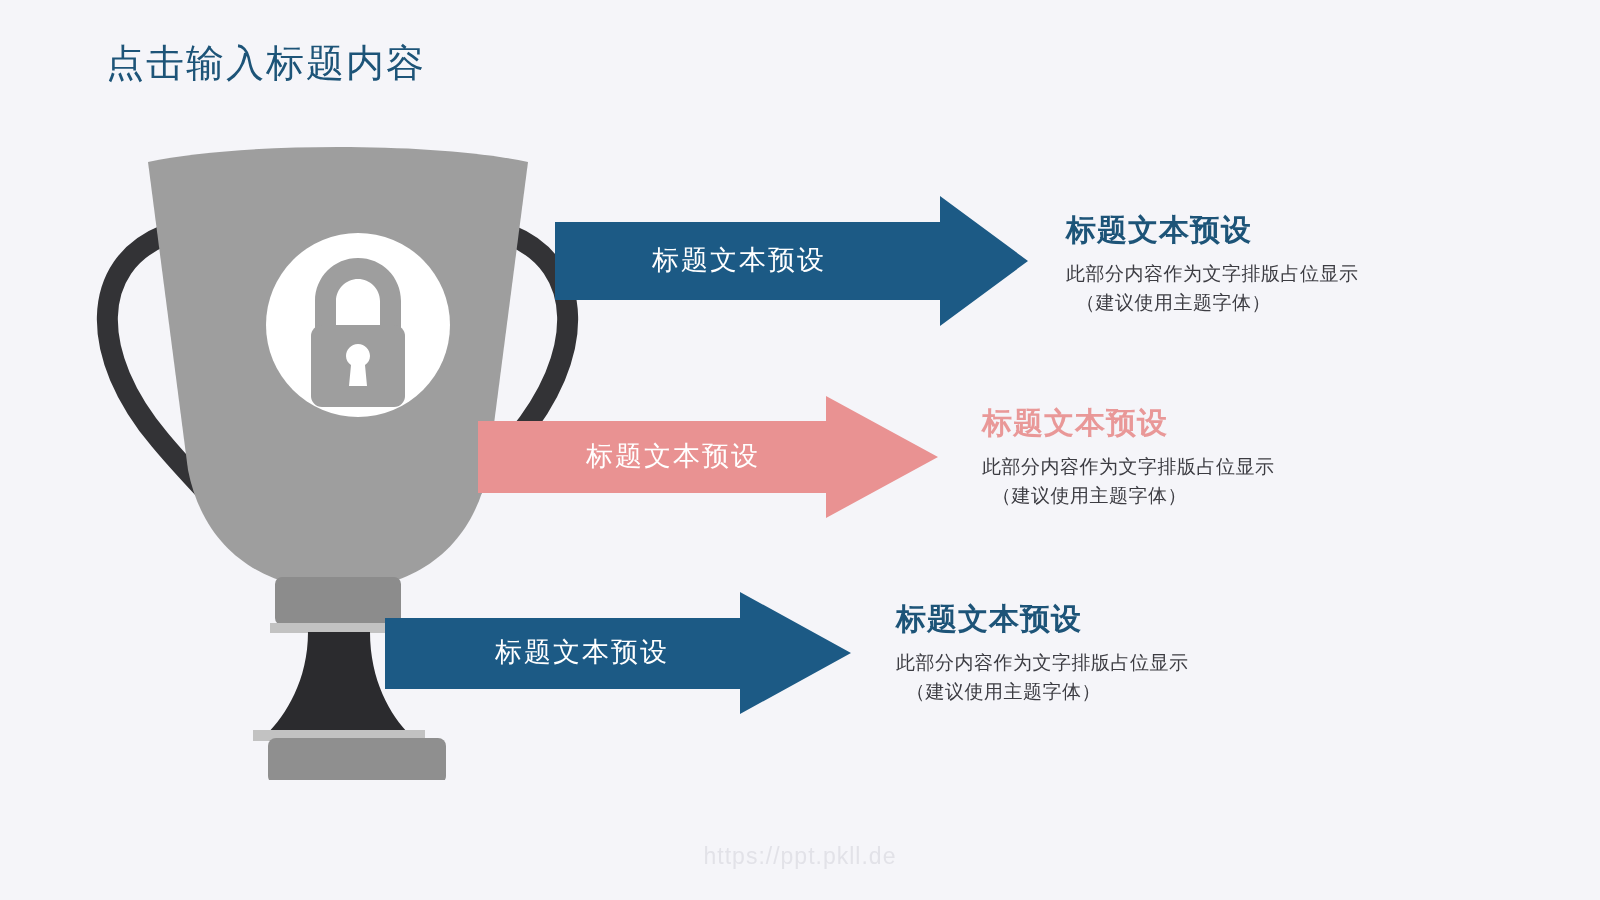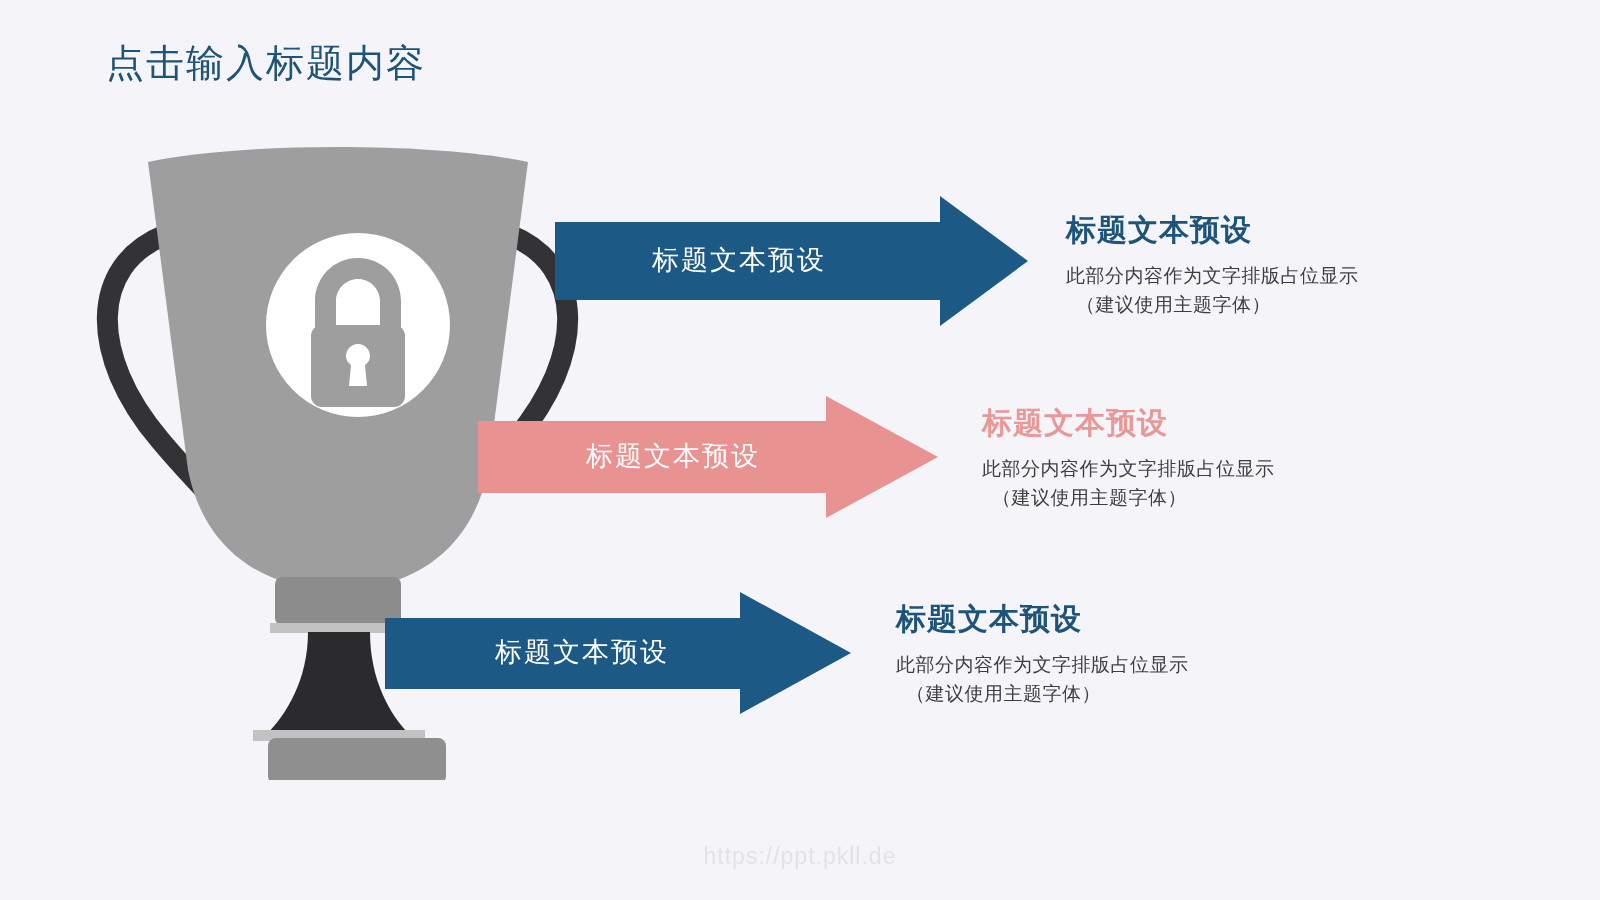--- a/index.html
+++ b/index.html
@@ -68,21 +68,21 @@
     font-family: "Liberation Serif", serif;
     font-size: 30px;
     font-weight: 700;
     letter-spacing: 1px;
     white-space: nowrap;
     margin: 0 0 10px 0;
   }
   .tb-heading.blue  { color: #1d5478; }
   .tb-heading.pink  { color: #e99898; }
   .tb-line {
-    font-family: Liberation Sans, sans-serif;
+    font-family: Liberation Mono, monospace;
     font-size: 19px;
     color: #3c3c42;
     letter-spacing: 0.5px;
     white-space: nowrap;
     line-height: 1.55;
   }
   .tb-line.indent { padding-left: 10px; }
 
   
   #footer-url {

